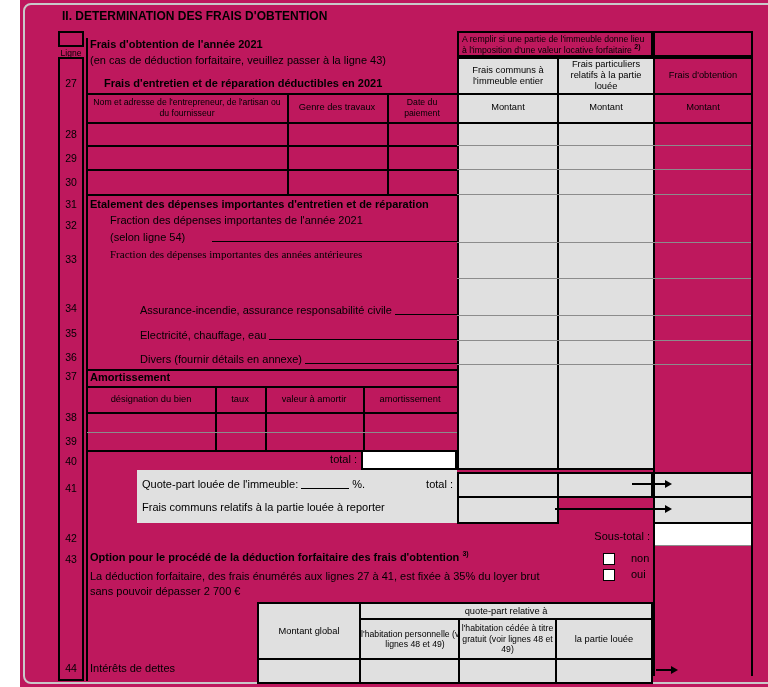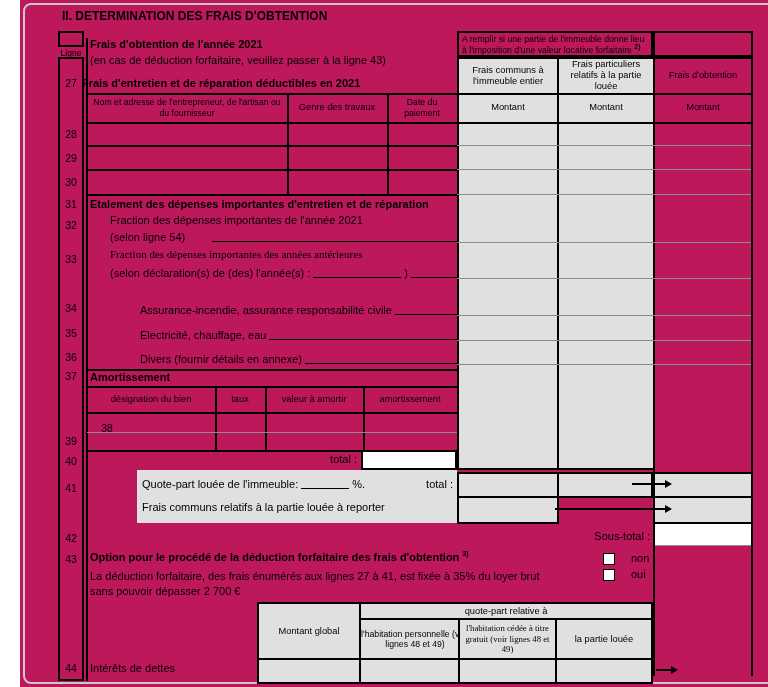--- a/index.html
+++ b/index.html
@@ -51,21 +51,21 @@
   <div class="num" style="top:128px;">28</div>
   <div class="num" style="top:152px;">29</div>
   <div class="num" style="top:176px;">30</div>
   <div class="num" style="top:198px;">31</div>
   <div class="num" style="top:219px;">32</div>
   <div class="num" style="top:253px;">33</div>
   <div class="num" style="top:302px;">34</div>
   <div class="num" style="top:327px;">35</div>
   <div class="num" style="top:351px;">36</div>
   <div class="num" style="top:370px;">37</div>
-  <div class="num" style="top:422px;padding-left:36px;">38</div>
+  <div class="num" style="top:411px;">38</div>
   <div class="num" style="top:435px;">39</div>
   <div class="num" style="top:455px;">40</div>
   <div class="num" style="top:482px;">41</div>
   <div class="num" style="top:532px;">42</div>
   <div class="num" style="top:553px;">43</div>
   <div class="num" style="top:662px;">44</div>
 
   <div class="shade" style="left:439px;top:59px;width:98px;height:409px;"></div>
   <div class="shade" style="left:539px;top:59px;width:94px;height:409px;"></div>
   <div class="abs" style="left:635px;top:59px;width:96px;height:409px;"></div>
@@ -78,21 +78,21 @@
 
   <div class="abs sm cellc" style="left:439px;top:60px;width:98px;height:31px;">Frais communs à l'immeuble entier</div>
   <div class="abs sm cellc" style="left:539px;top:60px;width:94px;height:31px;">Frais particuliers relatifs à la partie louée</div>
   <div class="abs sm cellc" style="left:635px;top:60px;width:96px;height:31px;">Frais d'obtention</div>
   <div class="abs sm cellc" style="left:439px;top:96px;width:98px;height:22px;">Montant</div>
   <div class="abs sm cellc" style="left:539px;top:96px;width:94px;height:22px;">Montant</div>
   <div class="abs sm cellc" style="left:635px;top:96px;width:96px;height:22px;">Montant</div>
 
   <div class="t b" style="left:70px;top:38px;">Frais d'obtention de l'année 2021</div>
   <div class="t" style="left:70px;top:54px;">(en cas de déduction forfaitaire, veuillez passer à la ligne 43)</div>
-  <div class="t b" style="left:62px;top:77px;">Frais d'entretien et de réparation déductibles en 2021</div>
+  <div class="t b" style="left:84px;top:77px;">Frais d'entretien et de réparation déductibles en 2021</div>
 
   <div class="hl" style="left:67px;top:93px;width:666px;"></div>
   <div class="hl" style="left:67px;top:122px;width:666px;"></div>
   <div class="vl" style="left:267px;top:93px;height:102px;"></div>
   <div class="vl" style="left:367px;top:93px;height:102px;"></div>
   <div class="abs xs cellc" style="left:69px;top:95px;width:196px;height:25px;">Nom et adresse de l'entrepreneur, de l'artisan ou du fournisseur</div>
   <div class="abs sm cellc" style="left:269px;top:95px;width:96px;height:25px;">Genre des travaux</div>
   <div class="abs xs cellc" style="left:369px;top:95px;width:66px;height:25px;padding:0 12px;">Date du paiement</div>
   <div class="abs" style="left:67px;top:122px;width:370px;height:24px;"></div>
   <div class="abs" style="left:67px;top:146px;width:370px;height:24px;"></div>
@@ -104,26 +104,20 @@
   <div class="thin" style="left:437px;top:169px;width:294px;"></div>
   <div class="thin" style="left:437px;top:194px;width:294px;"></div>
 
   <div class="t b" style="left:70px;top:198px;">Etalement des dépenses importantes d'entretien et de réparation</div>
   <div class="t" style="left:90px;top:214px;">Fraction des dépenses importantes de l'année 2021</div>
   <div class="flexrow" style="left:90px;top:228px;width:347px;height:15px;gap:24px;">
     <span>(selon ligne 54)</span>
     <span class="fill"></span>
   </div>
   <div class="t" style="left:90px;top:248px;font-family:Liberation Serif, serif;">Fraction des dépenses importantes des années antérieures</div>
-  <div class="flexrow" style="left:90px;top:264px;width:347px;height:15px;">
-    <span>(selon déclaration(s) de (des) l'année(s) :</span>
-    <span class="fillw" style="width:88px;"></span>
-    <span>)</span>
-    <span class="fill"></span>
-  </div>
   <div class="flexrow" style="left:120px;top:302px;width:317px;height:14px;">
     <span>Assurance-incendie, assurance responsabilité civile</span>
     <span class="fill"></span>
   </div>
   <div class="flexrow" style="left:120px;top:327px;width:317px;height:14px;">
     <span>Electricité, chauffage, eau</span>
     <span class="fill"></span>
   </div>
   <div class="flexrow" style="left:120px;top:351px;width:317px;height:14px;">
     <span>Divers (fournir détails en annexe)</span>
@@ -178,21 +172,21 @@
   <div class="t" style="left:70px;top:570px;">La déduction forfaitaire, des frais énumérés aux lignes 27 à 41, est fixée à 35% du loyer brut</div>
   <div class="t" style="left:70px;top:585px;">sans pouvoir dépasser 2 700 €</div>
   <div class="cb" style="left:583px;top:553px;"></div>
   <div class="t" style="left:611px;top:552px;">non</div>
   <div class="cb" style="left:583px;top:569px;"></div>
   <div class="t" style="left:611px;top:568px;">oui</div>
 
   <div class="gcell sm cellc" style="left:237px;top:602px;width:104px;height:58px;">Montant global</div>
   <div class="gcell sm cellc" style="left:339px;top:602px;width:294px;height:18px;">quote-part relative à</div>
   <div class="gcell xs cellc" style="left:339px;top:618px;width:112px;height:42px;">l'habitation personnelle (voir lignes 48 et 49)</div>
-  <div class="gcell xs cellc" style="left:438px;top:618px;width:99px;height:42px;font-family:Liberation Serif, serif;">l'habitation cédée à titre gratuit (voir lignes 48 et 49)</div>
+  <div class="gcell xs cellc" style="left:438px;top:618px;width:99px;height:42px;">l'habitation cédée à titre gratuit (voir lignes 48 et 49)</div>
   <div class="gcell sm cellc" style="left:535px;top:618px;width:98px;height:42px;">la partie louée</div>
   <div class="t" style="left:70px;top:662px;">Intérêts de dettes</div>
   <div class="gcell" style="left:237px;top:658px;width:104px;height:26px;"></div>
   <div class="gcell" style="left:339px;top:658px;width:101px;height:26px;"></div>
   <div class="gcell" style="left:438px;top:658px;width:99px;height:26px;"></div>
   <div class="gcell" style="left:535px;top:658px;width:98px;height:26px;"></div>
   <div class="arrow" style="left:636px;top:669px;width:20px;"></div>
 
 </div>
 

